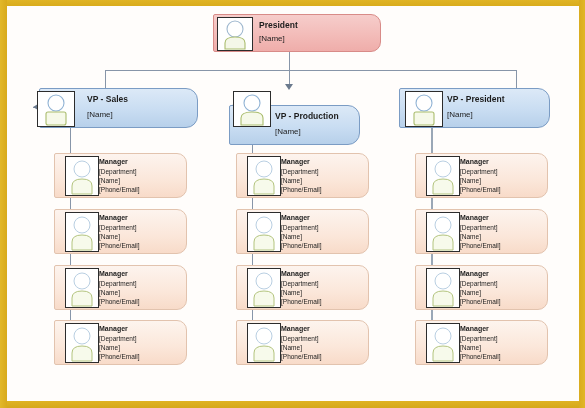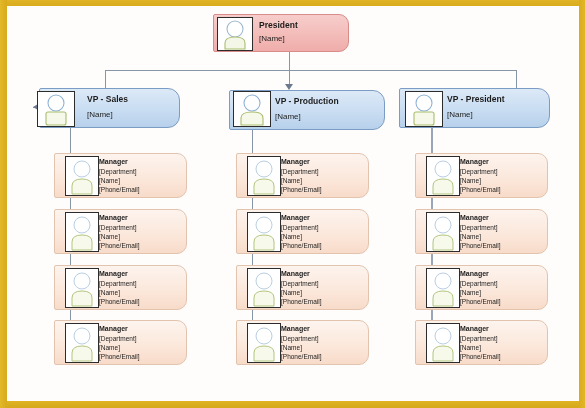--- a/index.html
+++ b/index.html
@@ -175,43 +175,43 @@
     <div class="hline" style="left:234px; top:166px; width:12px;"></div>
     <div class="hline" style="left:234px; top:222px; width:12px;"></div>
     <div class="hline" style="left:234px; top:278px; width:12px;"></div>
     <div class="hline" style="left:234px; top:333px; width:12px;"></div>
 
     <div class="hline" style="left:412px; top:166px; width:12px;"></div>
     <div class="hline" style="left:412px; top:222px; width:12px;"></div>
     <div class="hline" style="left:412px; top:278px; width:12px;"></div>
     <div class="hline" style="left:412px; top:333px; width:12px;"></div>
 
-    <div class="node node-president" style="left:206px; top:8px; width:136px; height:38px;">
+    <div class="node node-president" style="left:206px; top:8px; width:168px; height:38px;">
       <div class="node-text president-title" style="left:45px; top:5px;">President</div>
       <div class="node-text president-sub" style="left:45px; top:19px;">[Name]</div>
     </div>
     <div class="avatar" style="left:210px; top:11px; width:36px; height:34px;">
       <svg width="34" height="32" viewBox="0 0 34 32" aria-hidden="true">
         <circle cx="17" cy="11" r="8" fill="none" stroke="#9fb8cf" stroke-width="1.1"></circle>
         <path d="M7 31 L7 25 Q7 19 17 19 Q27 19 27 25 L27 31 Z" fill="#f4f7e8" stroke="#aabd6e" stroke-width="1.1"></path>
       </svg>
     </div>
 
-    <div class="node node-vp" style="left:32px; top:82px; width:141px; height:40px;">
+    <div class="node node-vp" style="left:32px; top:82px; width:159px; height:40px;">
       <div class="node-text vp-title" style="left:47px; top:5px;">VP - Sales</div>
       <div class="node-text vp-sub" style="left:47px; top:21px;">[Name]</div>
     </div>
     <div class="avatar" style="left:30px; top:85px; width:38px; height:36px;">
       <svg width="36" height="34" viewBox="0 0 36 34" aria-hidden="true">
         <circle cx="18" cy="11" r="8" fill="none" stroke="#8fb2d4" stroke-width="1.1"></circle>
         <rect x="8" y="20" width="20" height="13" rx="2" fill="#f6f9e9" stroke="#aabd6e" stroke-width="1.1"></rect>
       </svg>
     </div>
 
-    <div class="node node-vp" style="left:222px; top:84px; width:156px; height:40px;">
+    <div class="node node-vp" style="left:222px; top:99px; width:131px; height:40px;">
       <div class="node-text vp-title" style="left:45px; top:5px;">VP - Production</div>
       <div class="node-text vp-sub" style="left:45px; top:21px;">[Name]</div>
     </div>
     <div class="avatar" style="left:226px; top:85px; width:38px; height:36px;">
       <svg width="36" height="34" viewBox="0 0 36 34" aria-hidden="true">
         <circle cx="18" cy="11" r="8" fill="none" stroke="#8fb2d4" stroke-width="1.1"></circle>
         <path d="M7 33 L7 26 Q7 20 18 20 Q29 20 29 26 L29 33 Z" fill="#f6f9e9" stroke="#aabd6e" stroke-width="1.1"></path>
       </svg>
     </div>
 

